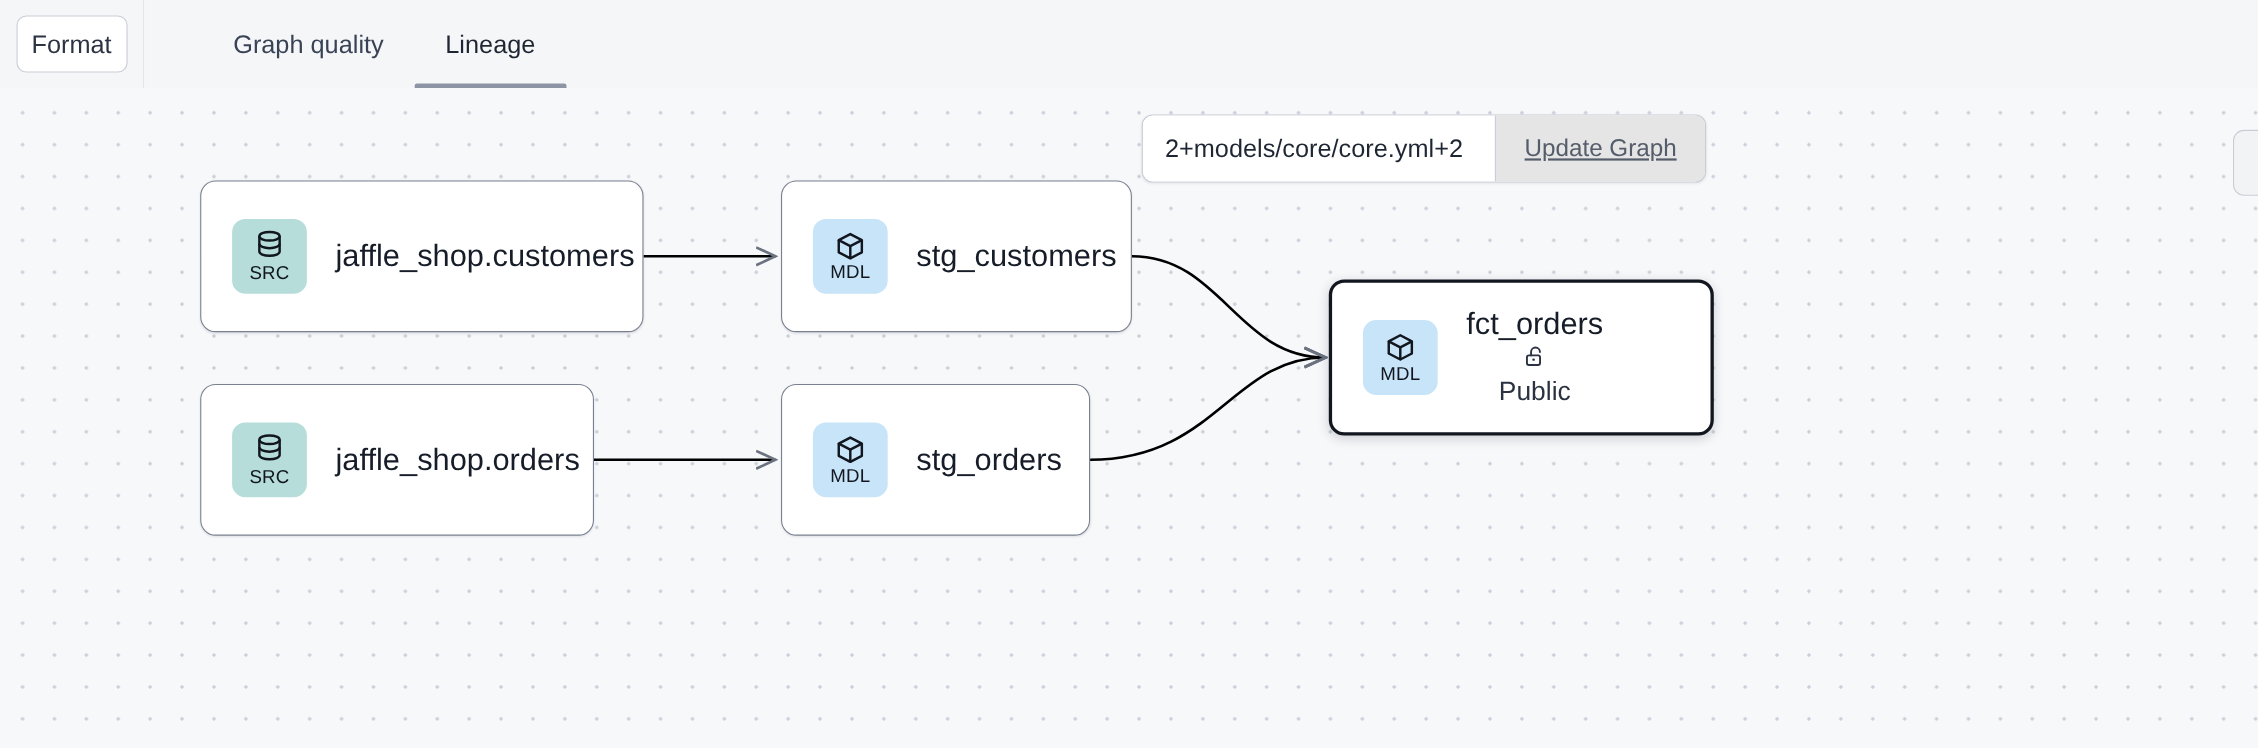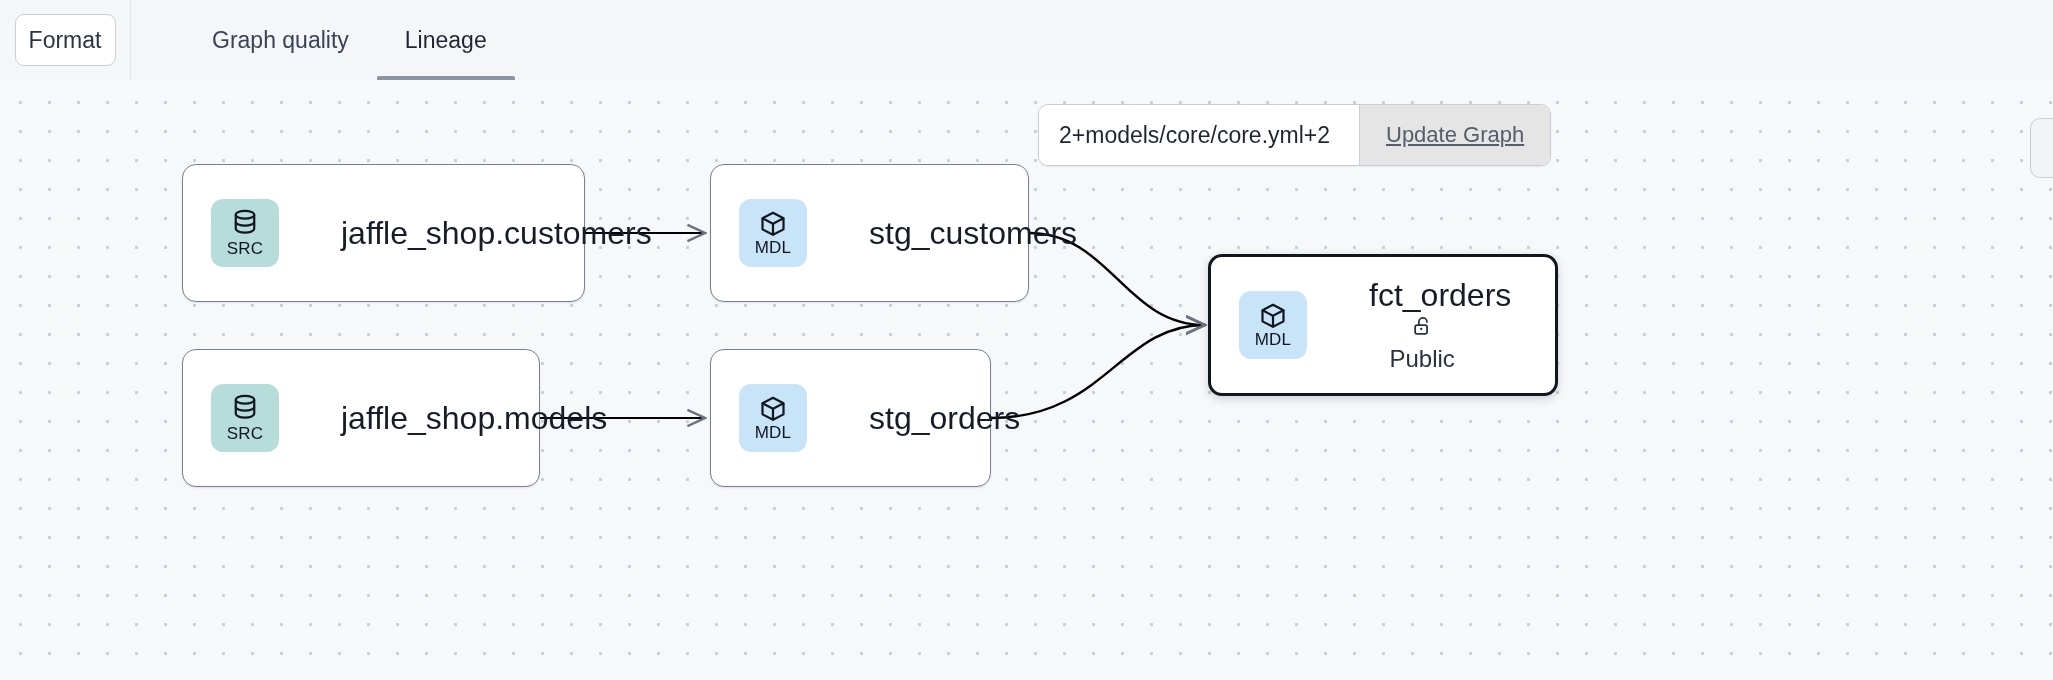--- a/index.html
+++ b/index.html
@@ -137,25 +137,24 @@
     font-size: 17px;
     color: #11161f;
     line-height: 1;
     font-family: "Liberation Sans", sans-serif;
     letter-spacing: 0.2px;
     text-align: center;
   }
 
   .node-body { display: flex; flex-direction: column; gap: 2px; }
   .node-title {
-    font-size: 32px;
+    font-size: 28px;
     color: #161c28;
     white-space: nowrap;
     line-height: 1.15;
-    margin-left: 36px;
   }
   .node-sub {
     display: flex;
     align-items: center;
     gap: 8px;
     font-size: 24px;
     color: #2b3342;
     flex-direction: column;
   }
 
@@ -263,21 +262,21 @@
     <div class="node" style="left:182px; top:269px; width:358px; height:138px;">
       <div class="badge src">
         <svg width="28" height="30" viewBox="0 0 24 26" fill="none">
           <ellipse cx="12" cy="5" rx="8" ry="3.4" stroke="#11161f" stroke-width="1.9"></ellipse>
           <path d="M4 5 v6 c0 1.9 3.6 3.4 8 3.4 s8-1.5 8-3.4 V5" stroke="#11161f" stroke-width="1.9" fill="none"></path>
           <path d="M4 11 v6 c0 1.9 3.6 3.4 8 3.4 s8-1.5 8-3.4 v-6" stroke="#11161f" stroke-width="1.9" fill="none"></path>
         </svg>
         <span class="badge-text">SRC</span>
       </div>
       <div class="node-body">
-        <div class="node-title">jaffle_shop.models</div>
+        <div class="node-title">jaffle_shop.orders</div>
       </div>
     </div>
 
     <div class="node" style="left:710px; top:84px; width:319px; height:138px;">
       <div class="badge mdl">
         <svg width="28" height="28" viewBox="0 0 24 24" fill="none">
           <path d="M12 2.4 L21 7.1 L12 11.8 L3 7.1 Z" stroke="#11161f" stroke-width="1.9" stroke-linejoin="round"></path>
           <path d="M3 7.1 V16.6 L12 21.3 V11.8" stroke="#11161f" stroke-width="1.9" stroke-linejoin="round"></path>
           <path d="M21 7.1 V16.6 L12 21.3" stroke="#11161f" stroke-width="1.9" stroke-linejoin="round"></path>
         </svg>

